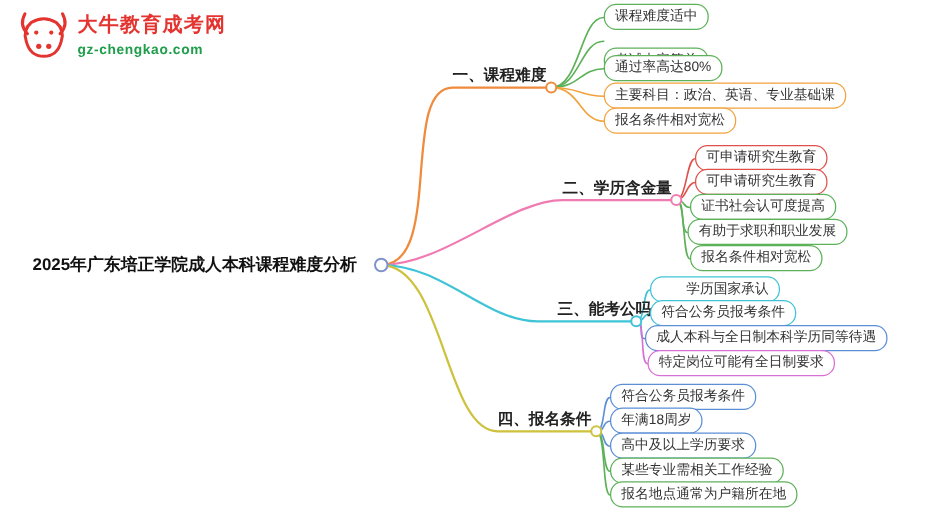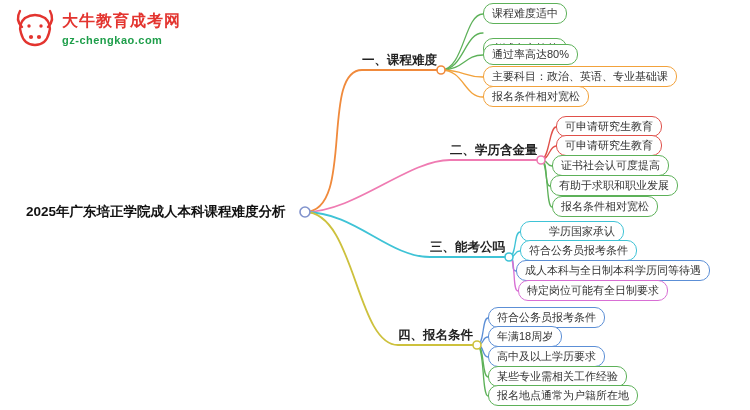--- a/index.html
+++ b/index.html
@@ -90,21 +90,21 @@
       <div class="leaf" style="left: 483px; top: 38px; border-color: rgb(93, 177, 89);">考试内容简单</div>
       <div class="leaf" style="left: 483px; top: 44px; border-color: rgb(93, 177, 89);">通过率高达80%</div>
       <div class="leaf" style="left: 483px; top: 66px; border-color: rgb(242, 162, 60);">主要科目：政治、英语、专业基础课</div>
       <div class="leaf" style="left: 483px; top: 86px; border-color: rgb(242, 162, 60);">报名条件相对宽松</div>
       <div class="branch-label" style="left: 450px; top: 143px;">二、学历含金量</div>
       <div class="leaf" style="left: 556px; top: 116px; border-color: rgb(224, 80, 74);">可申请研究生教育</div>
       <div class="leaf" style="left: 556px; top: 135px; border-color: rgb(224, 80, 74);">可申请研究生教育</div>
       <div class="leaf" style="left: 552px; top: 155px; border-color: rgb(93, 177, 89);">证书社会认可度提高</div>
       <div class="leaf" style="left: 550px; top: 175px; border-color: rgb(93, 177, 89);">有助于求职和职业发展</div>
       <div class="leaf" style="left: 552px; top: 196px; border-color: rgb(93, 177, 89);">报名条件相对宽松</div>
-      <div class="branch-label" style="left: 430px; top: 240px;">三、能考公吗</div>
+      <div class="branch-label" style="left: 446px; top: 240px;">三、能考公吗</div>
       <div class="leaf" style="left: 520px; top: 221px; border-color: rgb(63, 195, 214); padding-left: 28px;">学历国家承认</div>
       <div class="leaf" style="left: 520px; top: 240px; border-color: rgb(63, 195, 214);">符合公务员报考条件</div>
       <div class="leaf" style="left: 516px; top: 260px; border-color: rgb(92, 143, 214); text-align: center;">成人本科与全日制本科学历同等待遇</div>
       <div class="leaf" style="left: 518px; top: 280px; border-color: rgb(216, 111, 212);">特定岗位可能有全日制要求</div>
       <div class="branch-label" style="left: 398px; top: 328px;">四、报名条件</div>
       <div class="leaf" style="left: 488px; top: 307px; border-color: rgb(92, 143, 214);">符合公务员报考条件</div>
       <div class="leaf" style="left: 488px; top: 326px; border-color: rgb(92, 143, 214);">年满18周岁</div>
       <div class="leaf" style="left: 488px; top: 346px; border-color: rgb(92, 143, 214);">高中及以上学历要求</div>
       <div class="leaf" style="left: 488px; top: 366px; border-color: rgb(93, 177, 89); text-align: center;">某些专业需相关工作经验</div>
       <div class="leaf" style="left: 488px; top: 385px; border-color: rgb(93, 177, 89);">报名地点通常为户籍所在地</div>

